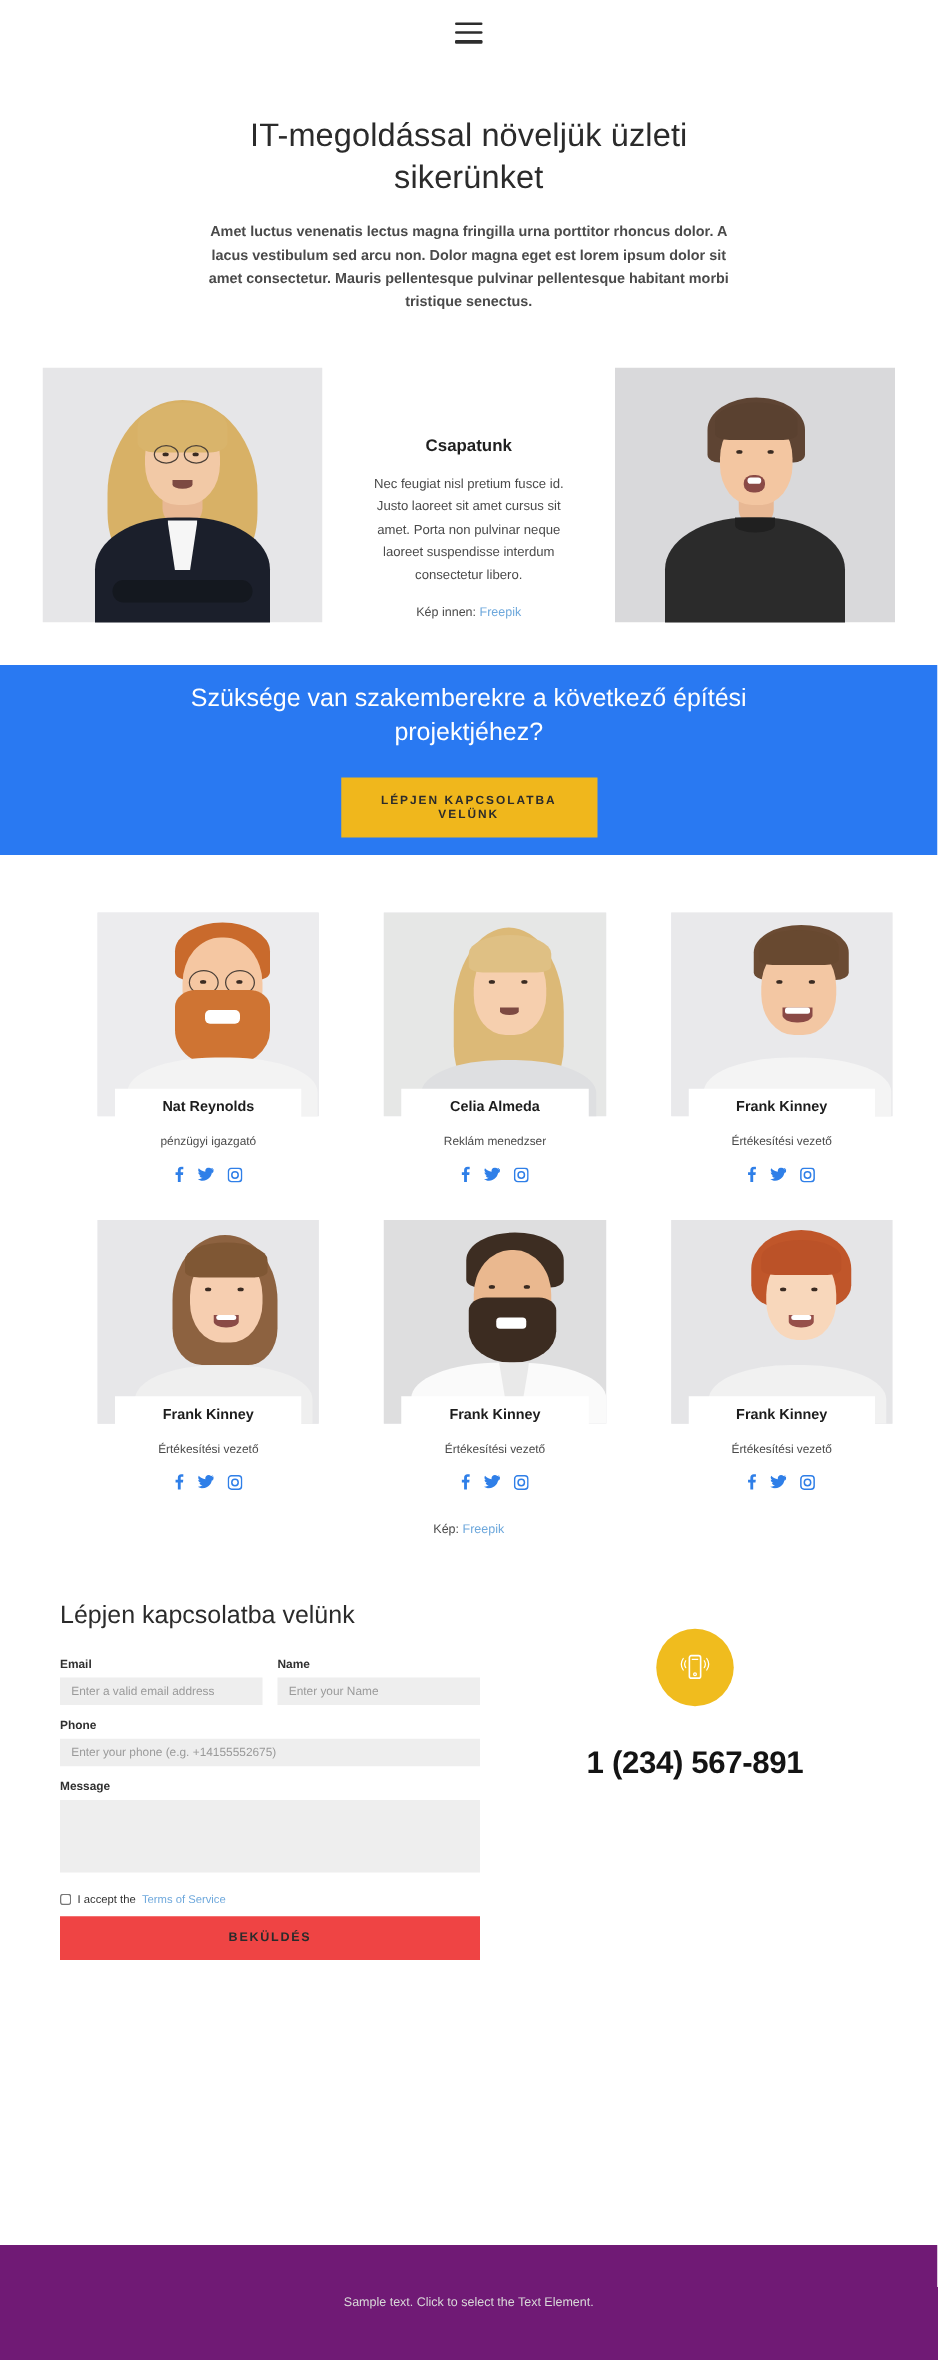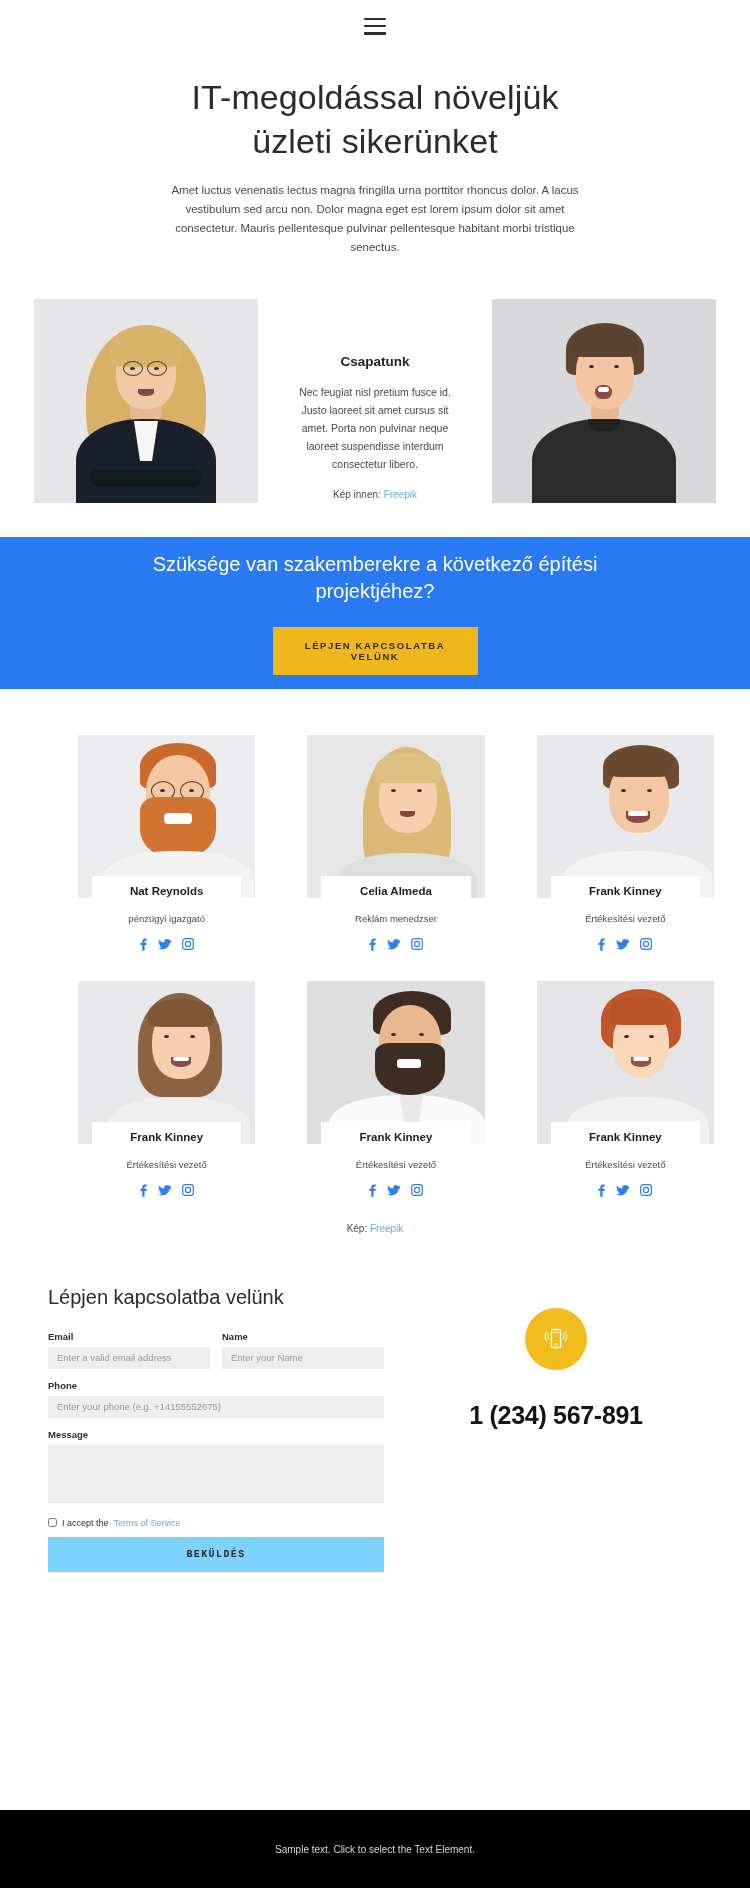--- a/index.html
+++ b/index.html
@@ -22,34 +22,35 @@
   .burger {
     width: 22px; height: 17px;
     display: flex; flex-direction: column; justify-content: space-between;
     cursor: pointer;
   }
   .burger span { display: block; height: 2.5px; background: #2d2d2d; border-radius: 1px; }
 
   
   .hero { padding: 36px 0 10px; text-align: center; }
   .hero h1 {
-    font-size: 34px;
+    font-size: 26px;
     font-weight: 400;
     line-height: 1.28;
     color: #2b2b2b;
     letter-spacing: .1px;
     max-width: 420px;
-    margin: 0 auto;
+    margin: 16px auto;
   }
   .hero p {
     margin: 18px auto 0;
     max-width: 420px;
     font-size: 11.5px;
     line-height: 1.65;
     color: #4a4a4a;
+    font-weight: bold;
   }
 
   
   .intro {
     margin-top: 32px;
     display: flex;
     align-items: flex-start;
     padding: 0 34px;
     gap: 16px;
   }
@@ -206,23 +207,23 @@
     align-items: center;
     gap: 5px;
     font-size: 9px;
     color: #2f2f2f;
     margin: 4px 0 9px;
   }
   .terms input[type=checkbox] { width: 9px; height: 9px; margin: 0; cursor: pointer; }
   .terms a { color: #6ea8dc; text-decoration: none; }
   .submit-btn {
     width: 100%;
-    background: #7dd3fc;
+    background: #ef4444;
     border: none;
-    font-family: Liberation Mono, monospace;
+    font-family: Liberation Sans, sans-serif;
     font-size: 10px;
     font-weight: 700;
     letter-spacing: 1.4px;
     color: #2b2b2b;
     padding: 12px 0;
     cursor: pointer;
   }
   .contact-right {
     flex: 1 1 auto;
     text-align: center;
@@ -240,22 +241,22 @@
     font-weight: 700;
     color: #141414;
     letter-spacing: -.3px;
     line-height: 1.55;
   }
 
   
   .site-footer {
     position: absolute;
     left: 0; right: 0; bottom: 0;
-    height: 78px;
-    background: #000000;
+    height: 92px;
+    background: #701a75;
     display: flex;
     align-items: center;
     justify-content: center;
   }
   .site-footer span { color: #d8d8d8; font-size: 10px; }
 </style>
 </head>
 <body>
 
 <div class="site-header">

